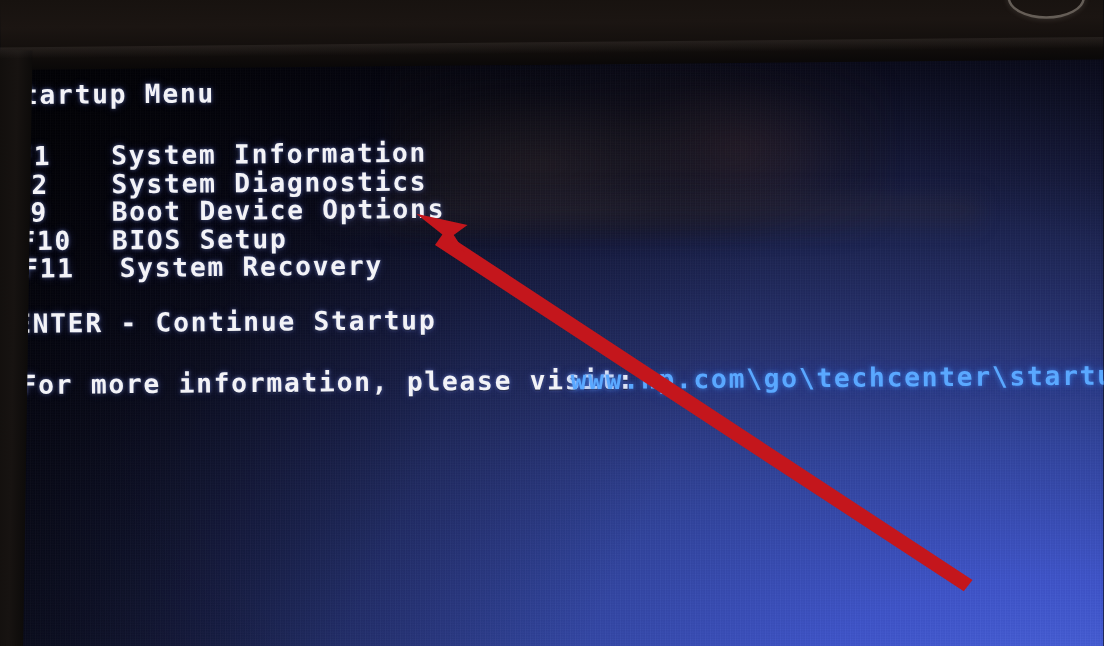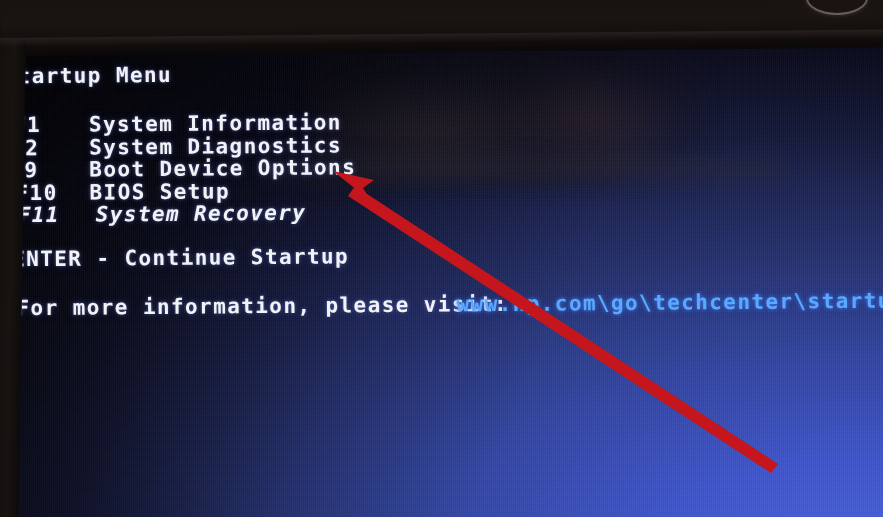--- a/index.html
+++ b/index.html
@@ -53,21 +53,21 @@
   .txt{position:absolute;color:#f3f3f7;font-size:21px;font-weight:700;letter-spacing:1.4px;
     text-shadow:0 0 3px rgba(150,170,255,.50),0 0 8px rgba(90,110,210,.30),0 1px 0 rgba(0,0,0,.55);}
   .title{left:5px;top:64px;}
   .row{position:absolute;height:23px;}
   .row .key{position:absolute;left:0;top:0;}
   .row .lbl{position:absolute;top:0;}
   .r1{left:14px;top:113px;}  .r1 .lbl{left:76px;}
   .r2{left:12px;top:136px;}  .r2 .lbl{left:78px;}
   .r3{left:11px;top:158px;}  .r3 .lbl{left:79px;}
   .r4{left:16px;top:181px;}  .r4 .lbl{left:74px;}
-  .r5{left:18px;top:203px;font-style:italic;}  .r5 .lbl{left:78px;}
+  .r5{left:18px;top:203px;}  .r5 .lbl{left:78px;}
   .enter{left:12px;top:247px;}
   .helpline{position:absolute;left:16px;top:296px;}
   .helpline .h-txt{position:absolute;left:0;top:0;color:#f3f3f7;}
   .helpline .h-url{position:absolute;left:440px;top:0;color:#5aa8ff;
     text-shadow:0 0 4px rgba(70,150,255,.72),0 0 10px rgba(40,90,220,.46);}
 
   
   .arrow-svg{position:absolute;left:0;top:0;width:883px;height:517px;z-index:5;pointer-events:none;}
 </style>
 </head>

